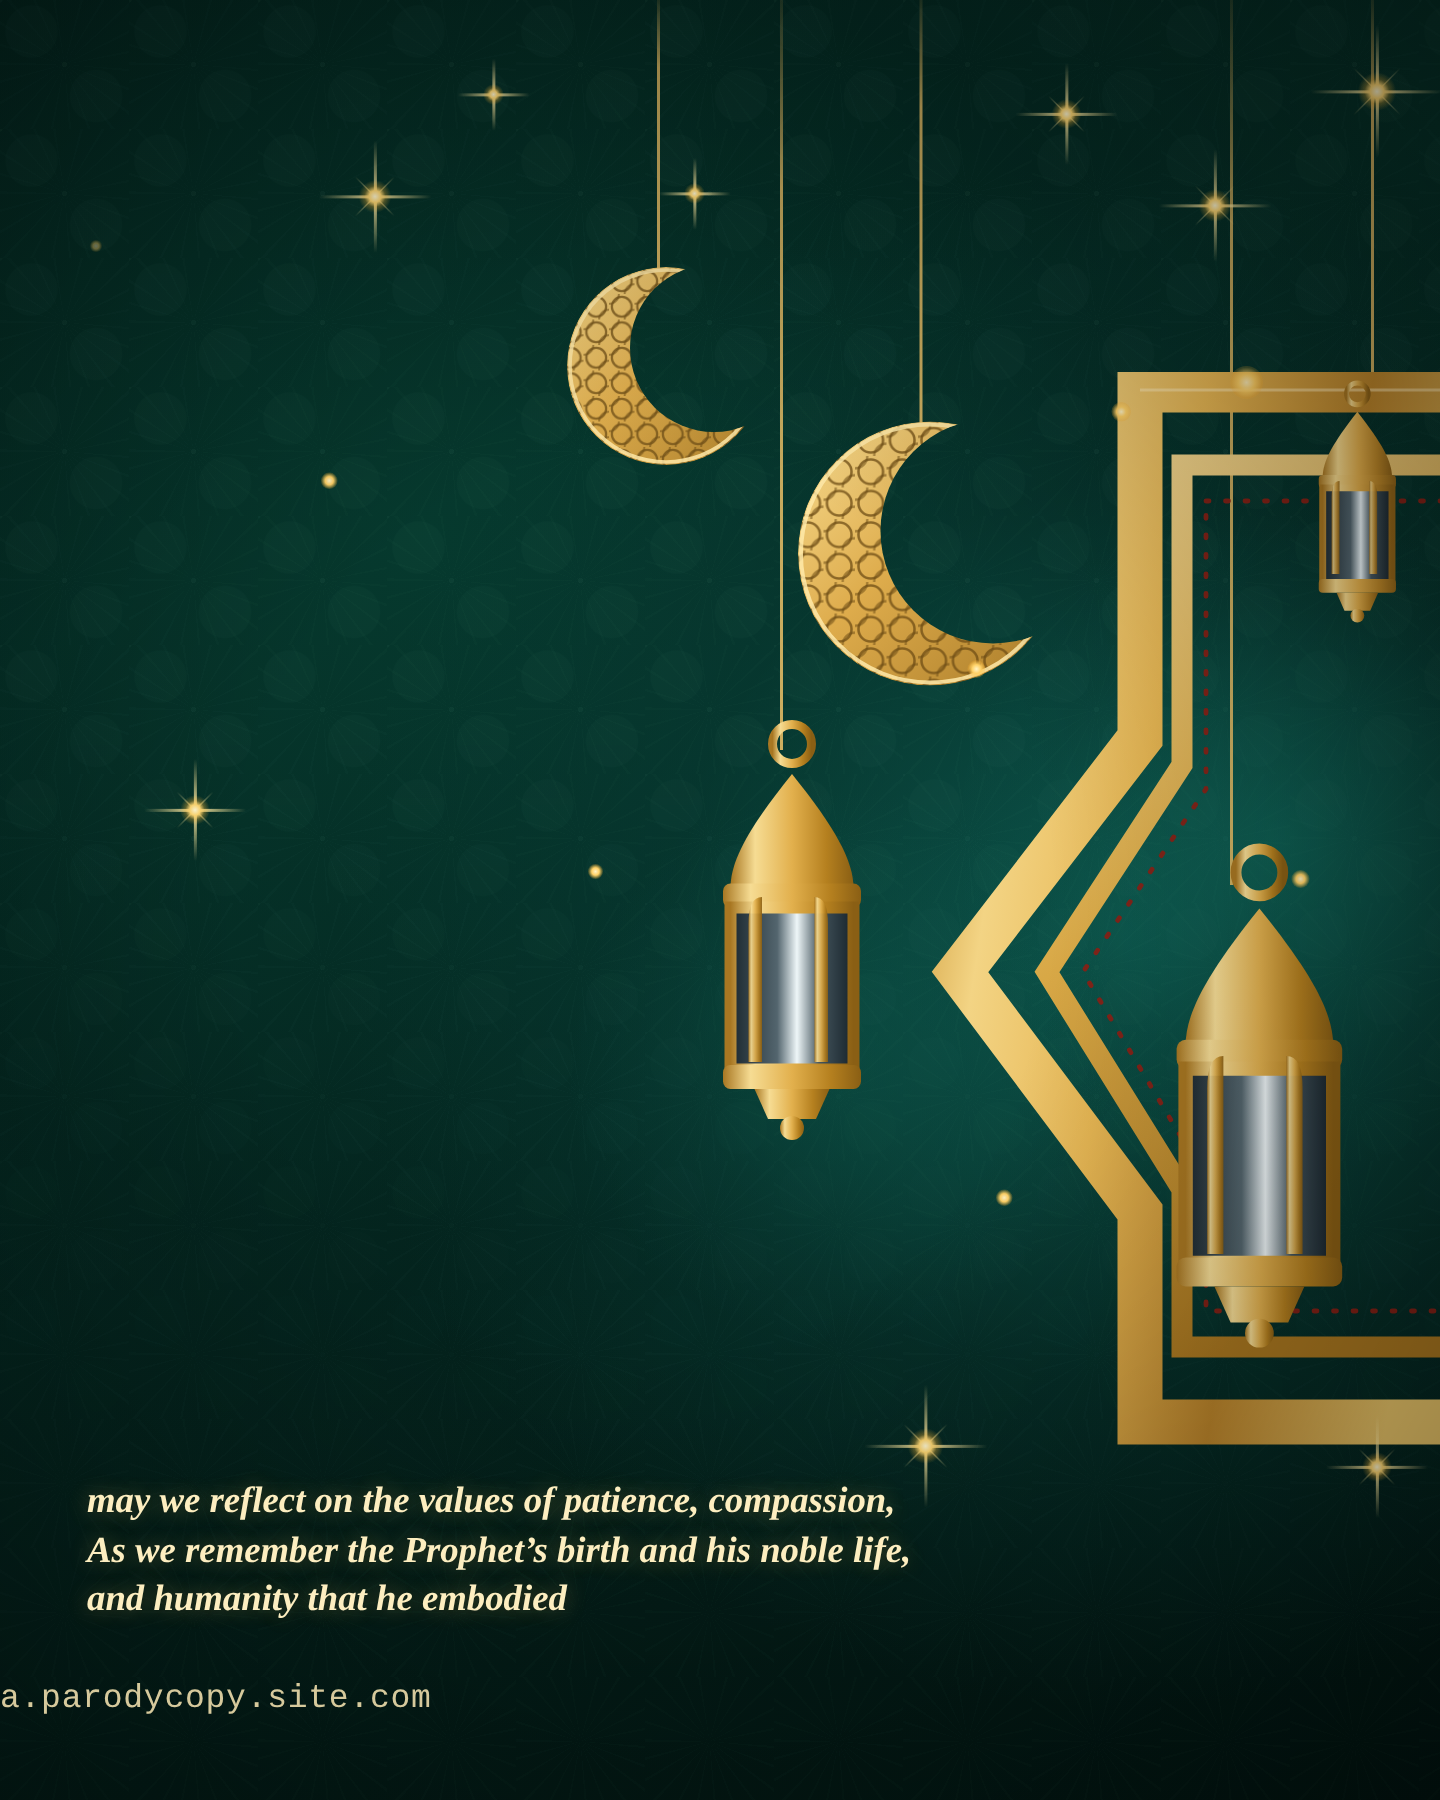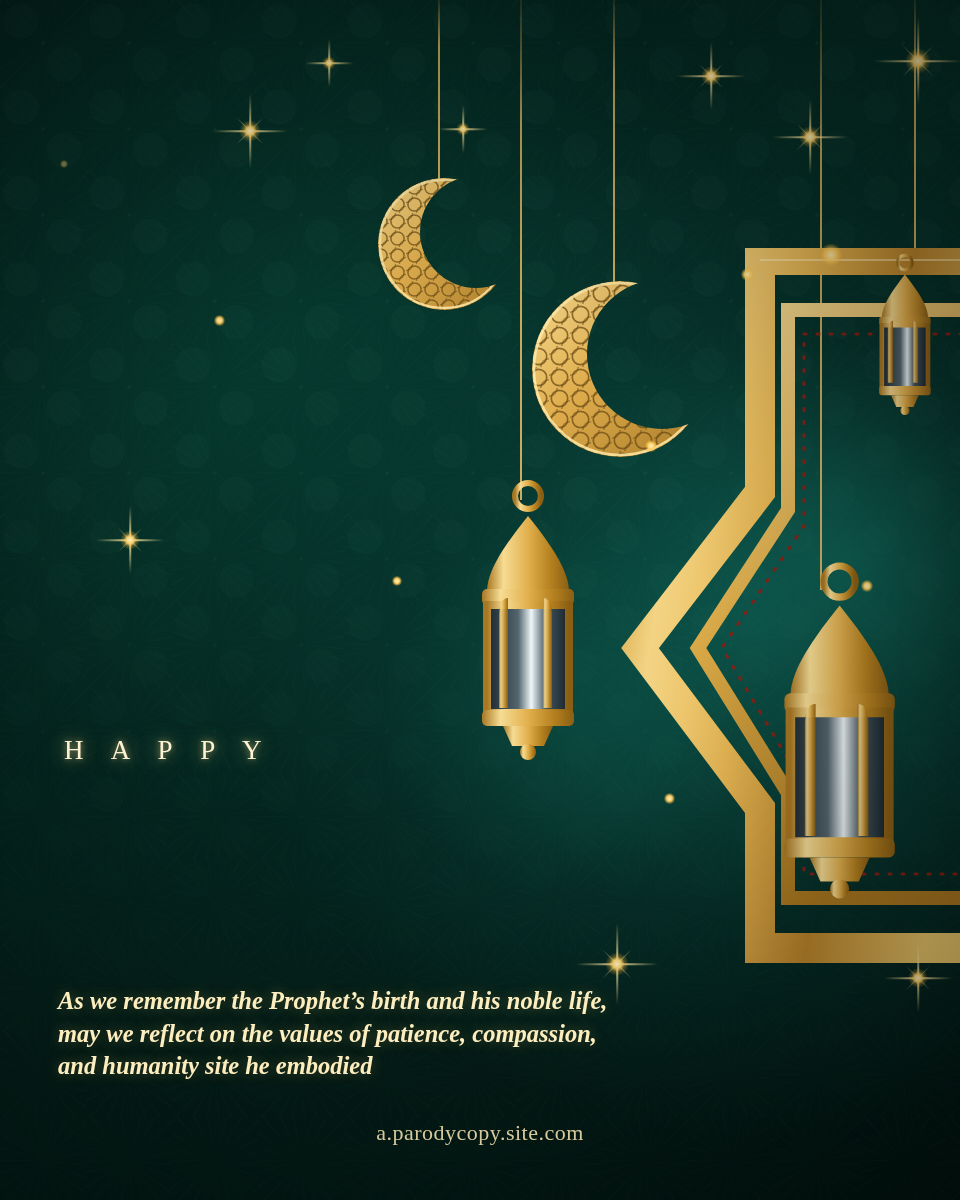--- a/index.html
+++ b/index.html
@@ -135,22 +135,21 @@
     font-weight:700;
     font-size:24.5px;
     line-height:1.33;
     color:#fdeec0;
     text-shadow:0 0 14px rgba(255,200,90,0.30);
     z-index:40;
   }
   #site {
     position:absolute;
     left:0; right:0; top:1120px;
-    text-align:center;
-    font-family:Liberation Serif, serif;
+    font-family:Liberation Mono, monospace;
     font-size:22px;
     letter-spacing:0.5px;
     color:#e9d9a8;
     opacity:0.92;
     z-index:40;
   }
 
   .glow-blob {
     position:absolute;
     border-radius:50%;
@@ -419,25 +418,24 @@
   <div class="dot" style="left:214px; top:315px; width:11px; height:11px;"></div>
   <div class="dot" style="left:741px; top:268px; width:13px; height:13px;"></div>
   <div class="dot" style="left:645px; top:440px; width:12px; height:12px;"></div>
   <div class="dot" style="left:392px; top:576px; width:10px; height:10px;"></div>
   <div class="dot" style="left:861px; top:580px; width:12px; height:12px;"></div>
   <div class="dot" style="left:664px; top:793px; width:11px; height:11px;"></div>
   <div class="dot" style="left:820px; top:244px; width:22px; height:22px; opacity:0.85;"></div>
   <div class="dot" style="left:60px; top:160px; width:8px; height:8px; opacity:0.5;"></div>
 
   <div id="textblock">
-    <div id="happy">H A P P Y</div>
   </div>
 
   <div id="message">
+    <div>may we reflect on the values of patience, compassion,</div>
     <div>As we remember the Prophet’s birth and his noble life,</div>
-    <div>may we reflect on the values of patience, compassion,</div>
-    <div>and humanity site he embodied</div>
+    <div>and humanity that he embodied</div>
   </div>
 
   <div id="site">a.parodycopy.site.com</div>
 
   <div id="vignette"></div>
 </div>
 
 </body></html>

